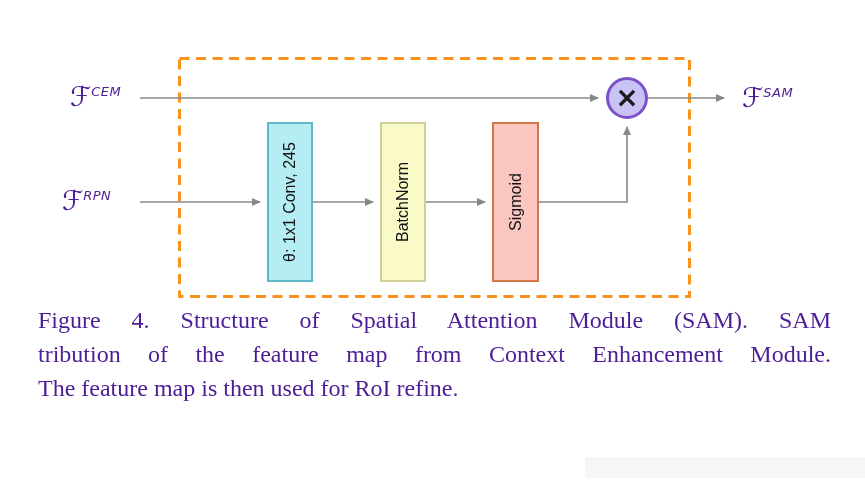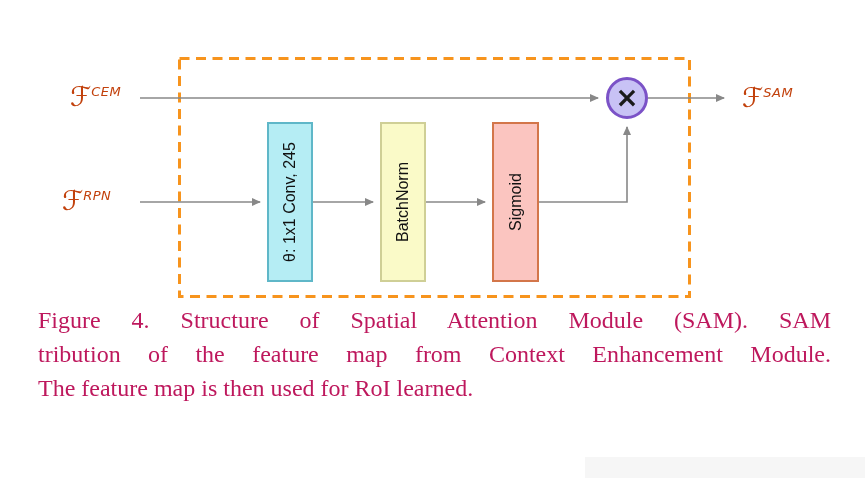--- a/index.html
+++ b/index.html
@@ -13,21 +13,21 @@
   }
   .connectors {
     position: absolute;
     left: 0; top: 0;
     width: 865px; height: 320px;
   }
   
   .mathlab {
     position: absolute;
     white-space: nowrap;
-    color: #c2410c;
+    color: #4c1d95;
   }
   .mathlab .scriptf {
     font-family: "DejaVu Serif", "DejaVu Sans", serif;
     font-style: italic;
     font-size: 27px;
     line-height: 30px;
   }
   .mathlab .supv {
     font-family: "DejaVu Sans", "Liberation Sans", sans-serif;
     font-style: italic;
@@ -73,21 +73,21 @@
     font-family: "DejaVu Sans", sans-serif;
   }
   
   .caption {
     position: absolute;
     left: 38px; top: 303px;
     width: 793px;
     font-family: "Liberation Serif", serif;
     font-size: 24px;
     line-height: 34px;
-    color: #be185d;
+    color: #4c1d95;
   }
   .caption .cap-line { width: 100%; }
   .caption .jl { text-align: justify; text-align-last: justify; }
   .artifact {
     position: absolute;
     left: 585px; top: 457px;
     width: 280px; height: 21px;
     background: #f6f6f6;
   }
 </style>
@@ -142,18 +142,18 @@
     <span class="rot">Sigmoid</span>
   </div>
 
   <div class="mulcircle">
     <span>×</span>
   </div>
 
   <div class="caption">
     <div class="cap-line jl">Figure 4. Structure of Spatial Attention Module (SAM). SAM</div>
     <div class="cap-line jl">tribution of the feature map from Context Enhancement Module.</div>
-    <div class="cap-line">The feature map is then used for RoI learned.</div>
+    <div class="cap-line">The feature map is then used for RoI refine.</div>
   </div>
 
   <div class="artifact"></div>
 
 </div>
 
 </body></html>

